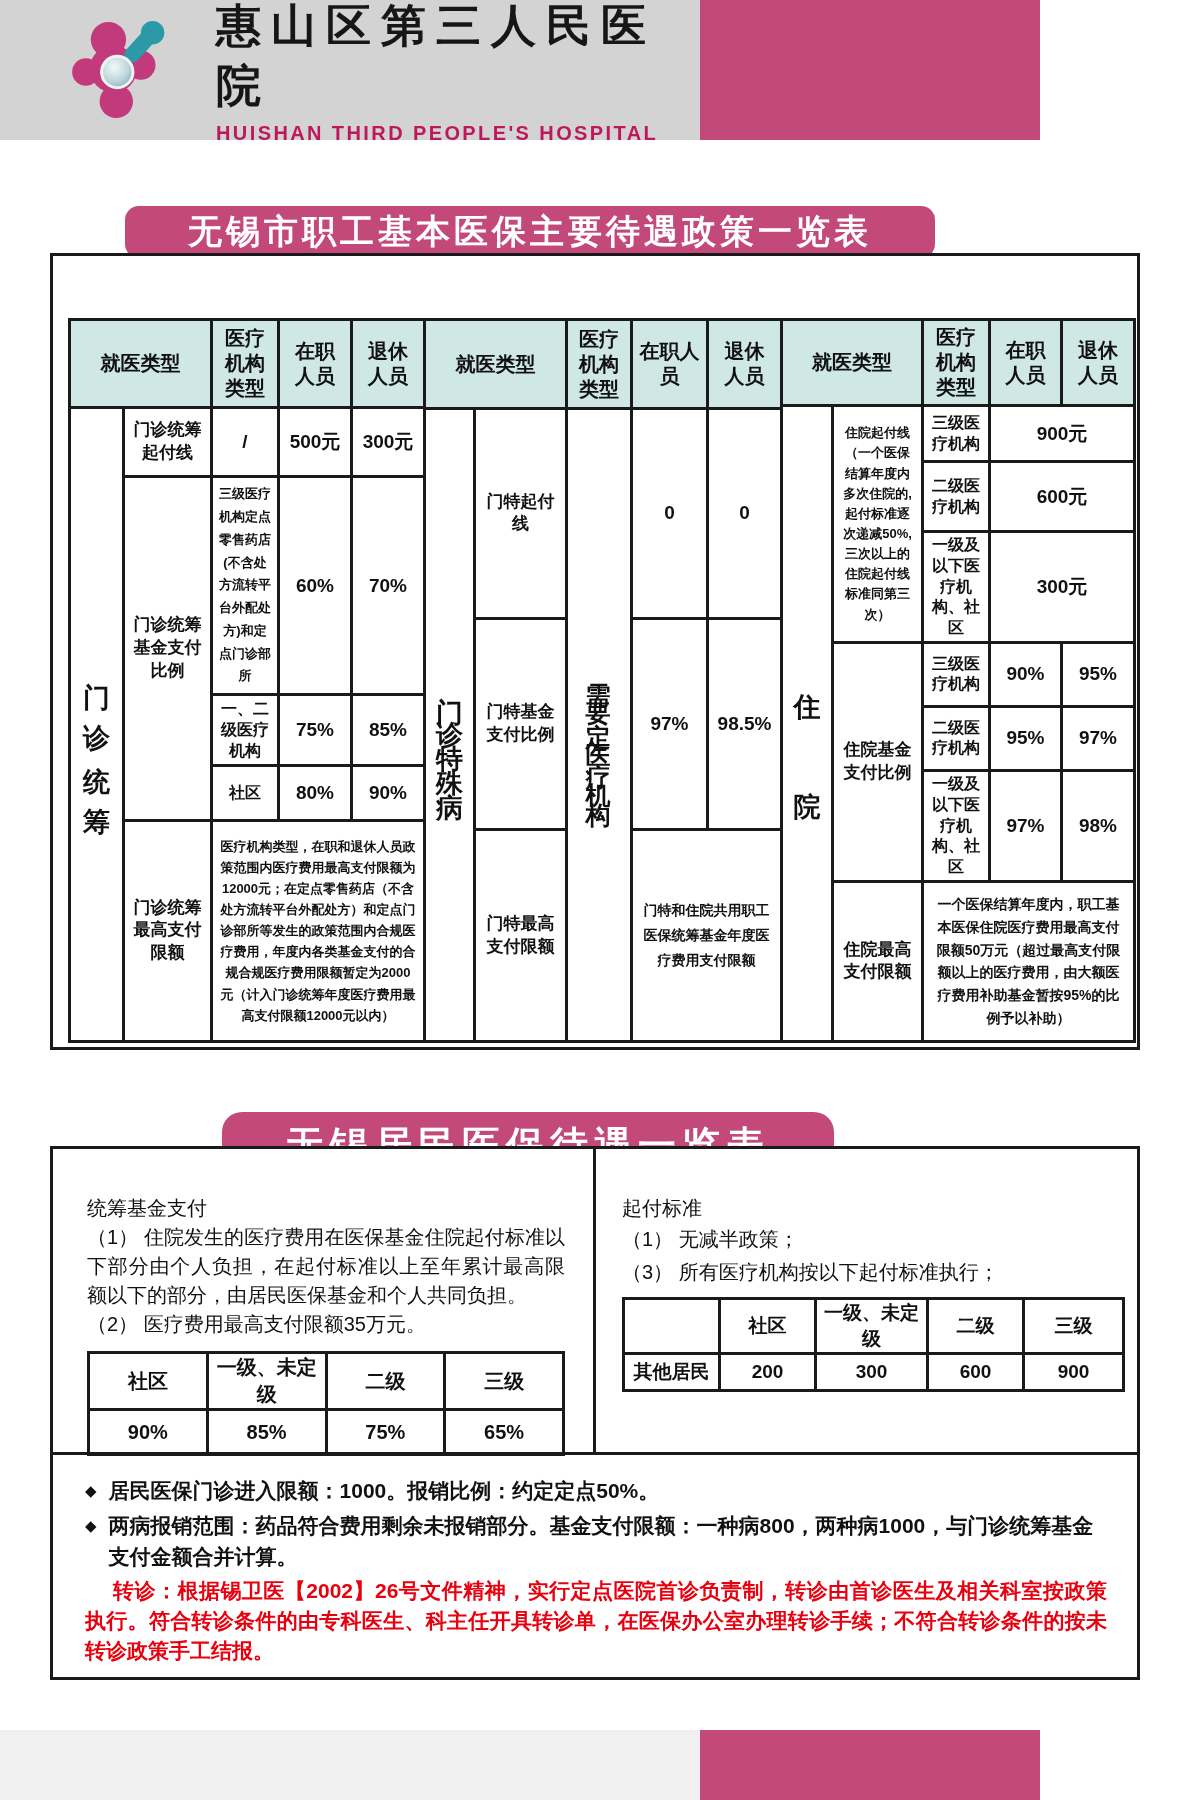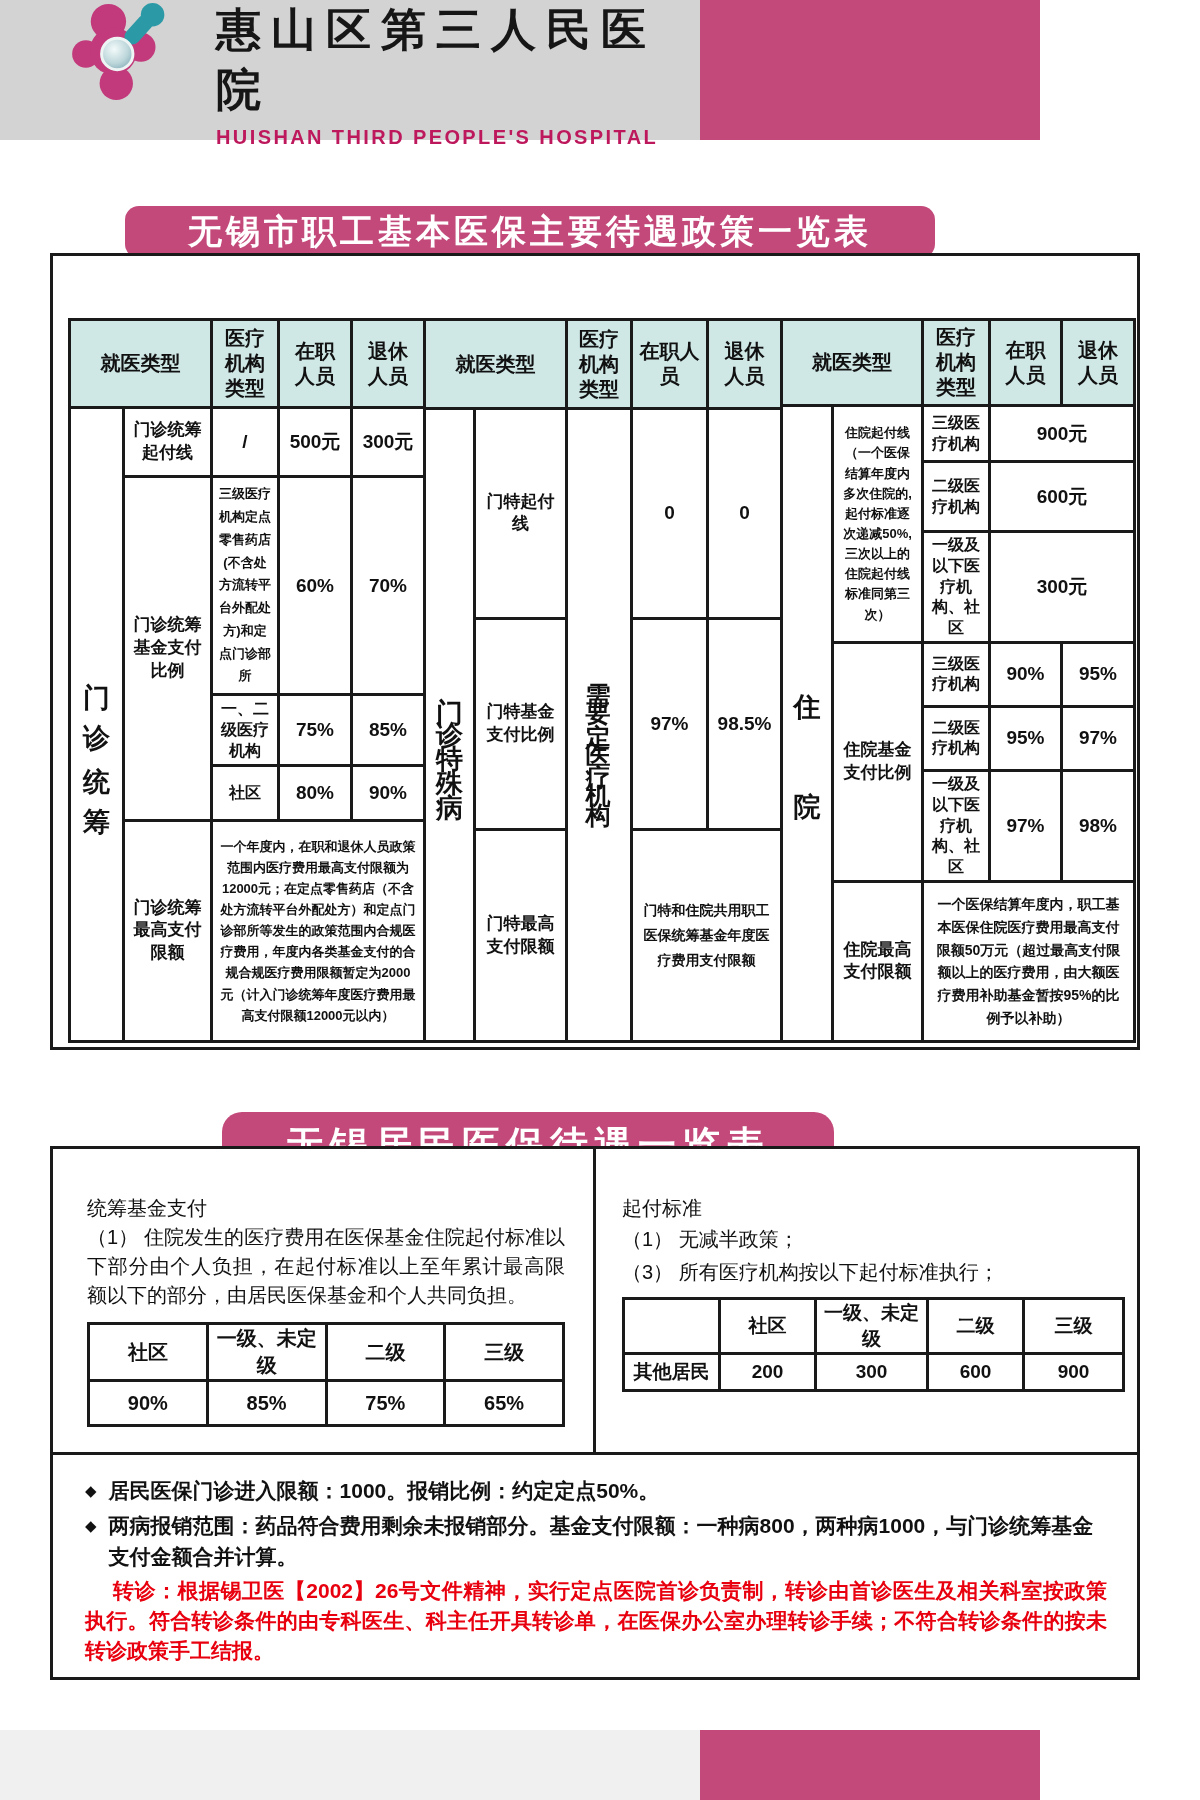--- a/index.html
+++ b/index.html
@@ -2,21 +2,21 @@
 <html><head>
 <meta charset="utf-8">
 <style>
   *{margin:0;padding:0;box-sizing:border-box}
   html,body{background:#fff}
   body{font-family:"Liberation Sans","DejaVu Sans",sans-serif;color:#111}
   .page{position:relative;width:1200px;height:1800px;background:#fff;overflow:hidden}
   .abs{position:absolute}
 
   
-  .topbar{left:0;top:0;width:700px;height:140px;background:#d3d3d3;display:flex;align-items:flex-start}
+  .topbar{left:0;top:0;width:700px;height:140px;background:#d3d3d3;display:flex;align-items:center}
   .top-accent{left:700px;top:0;width:340px;height:140px;background:#c3497a}
   .logo{margin-left:72px;flex:0 0 auto}
   .names{margin-left:26px}
   .name-cn{font-size:45px;font-weight:bold;letter-spacing:10px;color:#161616;font-family:"DejaVu Sans","Liberation Sans",sans-serif}
   .name-en{margin-top:6px;font-size:20px;font-weight:bold;letter-spacing:2.4px;color:#be185d}
 
   
   .banner{background:#c3497a;color:#fff;font-weight:bold;text-align:center;
           display:flex;align-items:center;justify-content:center}
   .banner1{left:125px;top:206px;width:810px;height:52px;border-radius:14px;font-size:34px;letter-spacing:4px}
@@ -143,21 +143,21 @@
           <td class="val">75%</td>
           <td class="val">85%</td>
         </tr>
         <tr style="height:53px">
           <td class="org">社区</td>
           <td class="val">80%</td>
           <td class="val">90%</td>
         </tr>
         <tr style="height:215px">
           <td class="lbl">门诊统筹最高支付限额</td>
-          <td class="longtext" colspan="3">一个年度内，在职和退休人员政策范围内医疗费用最高支付限额为12000元；在定点零售药店（不含处方流转平台外配处方）和定点门诊部所等发生的政策范围内合规医疗费用，年度内各类基金支付的合规合规医疗费用限额暂定为2000元（计入门诊统筹年度医疗费用最高支付限额12000元以内）</td>
+          <td class="longtext" colspan="3">医疗机构类型，在职和退休人员政策范围内医疗费用最高支付限额为12000元；在定点零售药店（不含处方流转平台外配处方）和定点门诊部所等发生的政策范围内合规医疗费用，年度内各类基金支付的合规合规医疗费用限额暂定为2000元（计入门诊统筹年度医疗费用最高支付限额12000元以内）</td>
         </tr>
       </tbody>
         </table>
 
       <table class="grp g2">
         <colgroup>
             <col style="width:50px">
             <col style="width:92px">
             <col style="width:65px">
             <col style="width:76px">
@@ -245,20 +245,21 @@
   </section>
 
   <div class="abs banner banner2">无锡居民医保待遇一览表</div>
 
   <section class="abs box box2">
     <div class="res-top">
 
       <div class="res-left">
         <div class="res-heading">统筹基金支付</div>
         <p class="res-p">（1） 住院发生的医疗费用在医保基金住院起付标准以下部分由个人负担，在起付标准以上至年累计最高限额以下的部分，由居民医保基金和个人共同负担。</p>
+        <p class="res-p">（2） 医疗费用最高支付限额35万元。</p>
         <table class="res left-t">
           <tbody>
               <tr>
             <th>社区</th>
             <th>一级、未定级</th>
             <th>二级</th>
             <th>三级</th>
           </tr>
           <tr>
             <td>90%</td>

